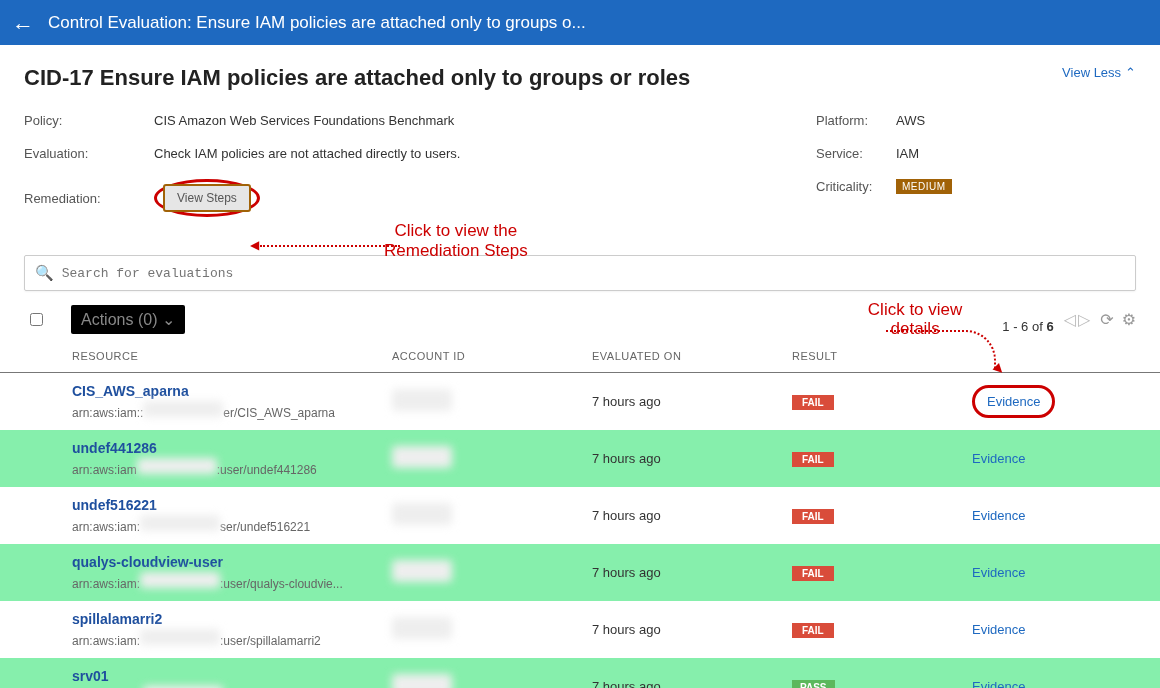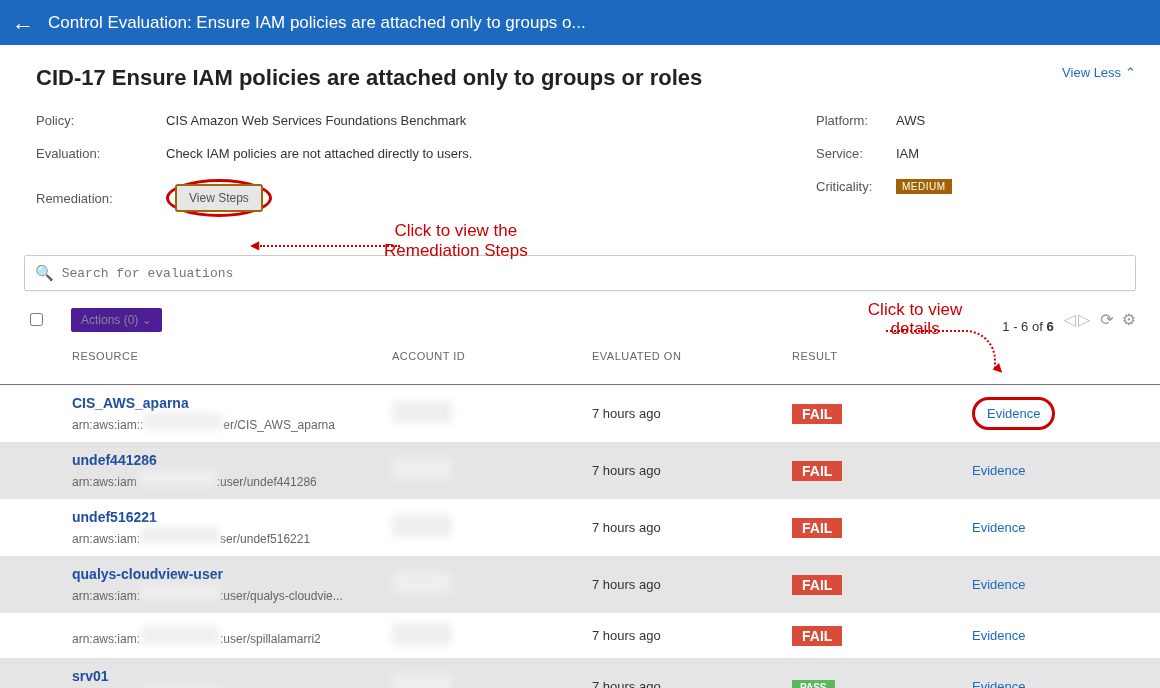--- a/index.html
+++ b/index.html
@@ -1,20 +1,20 @@
 <!DOCTYPE html>
 <html><head>
 <meta charset="utf-8">
 <style>
   * { box-sizing: border-box; margin: 0; padding: 0; }
   body { font-family: Arial, Helvetica, sans-serif; font-size: 13px; color: #333; background: #fff; width: 1160px; }
   .app-bar { background: #1e69c0; color: #fff; display: flex; align-items: center; height: 45px; padding: 0 12px; }
   .app-bar .back { font-size: 22px; margin-right: 14px; cursor: pointer; }
   .app-bar .title { font-size: 17px; font-weight: 500; text-align: center; }
-  .panel { padding: 20px 24px 10px 36px; }
+  .panel { padding: 20px 24px 10px 24px; }
   .panel-head { display: flex; justify-content: space-between; align-items: flex-start; }
   .panel-title { font-size: 22px; font-weight: bold; color: #222; }
   .view-less { color: #1e69c0; font-size: 13px; cursor: pointer; display: flex; align-items: center; gap: 4px; }
   .meta-grid { display: flex; margin-top: 22px; gap: 40px; }
   .meta-left { flex: 1; }
   .meta-right { width: 320px; }
   .meta-row { display: flex; align-items: center; margin-bottom: 18px; font-size: 13px; color: #555; }
   .meta-label { width: 130px; color: #555; }
   .meta-value { color: #333; }
   .view-steps-btn { display: inline-block; background: #e6e6e6; border: 2px solid #a16207; border-radius: 3px; padding: 5px 12px; font-size: 12px; cursor: pointer; }
@@ -23,41 +23,41 @@
   .badge-medium { background: #a16207; color: #fff; font-size: 10px; font-weight: normal; padding: 2px 6px; letter-spacing: .5px; }
   .annotation { color: #c00; font-size: 17px; }
   .callout1 { position: absolute; left: 384px; top: 176px; text-align: center; line-height: 1.2; }
   .dotted1 { border-top: 2px dotted #c00; width: 140px; position: absolute; left: 260px; top: 200px; }
   .dotted1::before { content: "◀"; color:#c00; position:absolute; left:-10px; top:-9px; font-size:12px;}
   .search-wrap { margin: 10px 24px 0 24px; border: 1px solid #ccc; border-radius: 2px; display: flex; align-items: center; padding: 8px 10px; box-shadow: 0 1px 2px rgba(0,0,0,.05);}
   .search-wrap .sicon { color: #1e69c0; margin-right: 8px; font-size: 15px; }
   .search-wrap input { border: none; outline: none; flex: 1; font-family: "Courier New", monospace; font-size: 13px; color: #888; background: transparent; }
   .toolbar { display: flex; align-items: center; padding: 10px 24px 0 30px; }
   .toolbar .cb { margin-right: 28px; }
-  .actions-btn { background: #4c1d95; color: #888; padding: 5px 10px; font-size: 12px; border-radius: 2px; cursor: pointer; }
+  .actions-btn { background: #000000; color: #888; padding: 5px 10px; font-size: 16px; border-radius: 2px; cursor: pointer; }
   .spacer { flex: 1; }
   .callout2 { color:#c00; font-size:17px; text-align:center; line-height:1.1; margin-right: 40px; }
   .pager-area { display: flex; align-items: center; gap: 10px; color: #555; }
   .pager { color: #333; font-size: 13px; margin-top: 14px; }
   .pager b { font-weight: bold; }
   .nav-icons { color: #bbb; font-size: 16px; display: flex; gap: 2px;}
   .nav-icons span { cursor: pointer; }
   .tool-icons { color: #999; font-size: 16px; display: flex; gap: 8px; }
-  .table-head { display: flex; padding: 12px 24px 22px 72px; border-bottom: 1px solid #777; color: #666; font-size: 11px; letter-spacing: .5px; }
+  .table-head { display: flex; padding: 12px 24px 10px 72px; border-bottom: 1px solid #777; color: #666; font-size: 11px; letter-spacing: .5px; }
   .col-res { width: 320px; }
   .col-acc { width: 200px; }
   .col-eval { width: 200px; }
   .col-result { width: 180px; }
   .col-evid { flex: 1; }
   .row { display: flex; padding: 10px 24px 10px 72px; align-items: center; }
-  .row.alt { background: #e5e5e5; }
+  .row.alt { background: #86efac; }
   .res-name { color: #1e4f9e; font-weight: bold; font-size: 14px; }
   .res-sub { color: #666; font-size: 12px; margin-top: 2px; }
   .blur { filter: blur(4px); color: #999; background: #eee; border-radius: 4px; height: 16px; width: 80px; display: inline-block; }
-  .fail { background: #d94c3a; color: #fff; font-size: 14px; font-weight: bold; padding: 2px 10px; }
+  .fail { background: #d94c3a; color: #fff; font-size: 10px; font-weight: bold; padding: 2px 10px; }
   .pass { background: #5cb85c; color: #fff; font-size: 10px; font-weight: bold; padding: 2px 8px; }
   .evidence-link { color: #1e69c0; font-size: 13px; cursor: pointer; }
   .rel { position: relative; }
   .dotted2 { position:absolute; left: 886px; top: 330px; width: 110px; height: 40px; border-right: 2px dotted #c00; border-top: 2px dotted #c00; border-radius: 0 30px 0 0; }
   .dotted2::after { content:"▶"; color:#c00; position:absolute; right:-10px; bottom:-6px; font-size:12px; transform: rotate(45deg);}
 </style>
 </head>
 <body class="rel">
 
 <div class="app-bar">
@@ -184,20 +184,21 @@
       <div class="res-name">qualys-cloudview-user</div>
       <div class="res-sub">arn:aws:iam:<span class="blur"></span>:user/qualys-cloudvie...</div>
     </div>
     <div class="col-acc"><span class="blur" style="width:60px;height:22px"></span></div>
     <div class="col-eval">7 hours ago</div>
     <div class="col-result"><span class="fail">FAIL</span></div>
     <div class="col-evid" style="text-align:left"><span class="evidence-link">Evidence</span></div>
     </div>
     <div class="row">
     <div class="col-res">
+      <div class="res-name">spillalamarri2</div>
       <div class="res-sub">arn:aws:iam:<span class="blur"></span>:user/spillalamarri2</div>
     </div>
     <div class="col-acc"><span class="blur" style="width:60px;height:22px"></span></div>
     <div class="col-eval">7 hours ago</div>
     <div class="col-result"><span class="fail">FAIL</span></div>
     <div class="col-evid" style="text-align:left"><span class="evidence-link">Evidence</span></div>
     </div>
     <div class="row alt">
     <div class="col-res">
       <div class="res-name">srv01</div>

